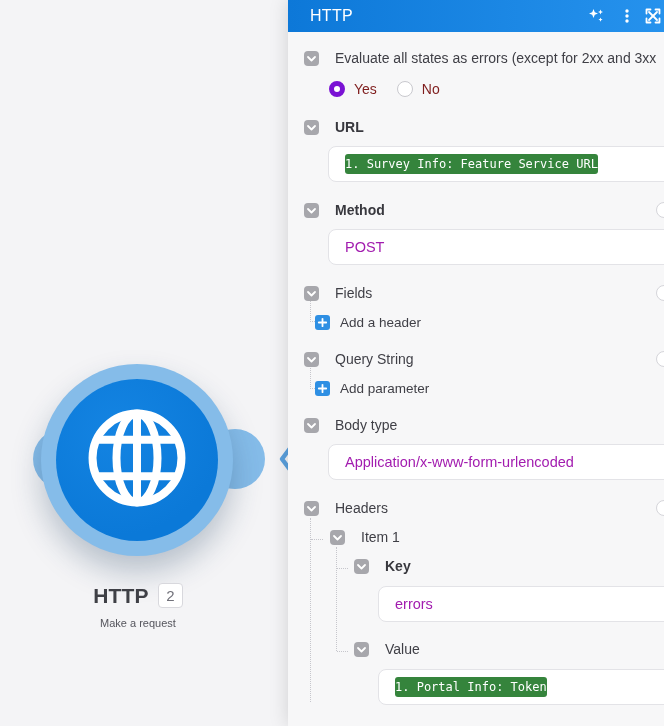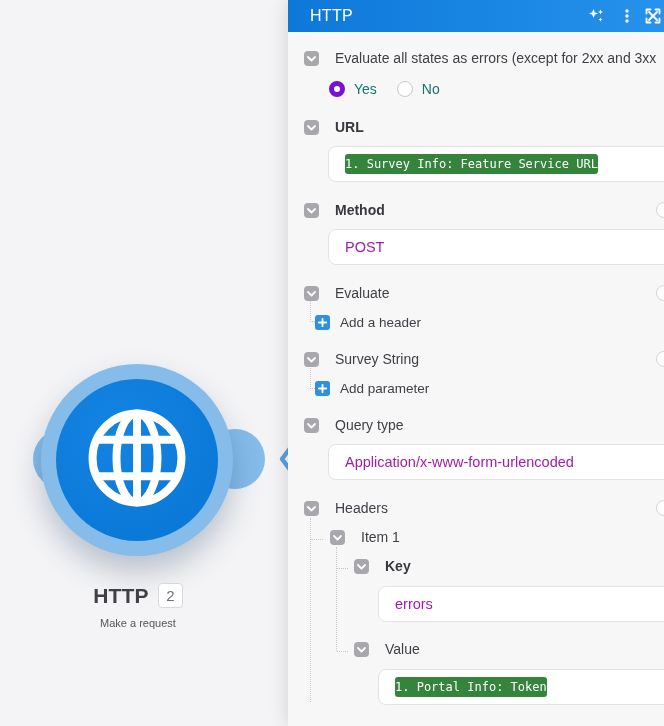--- a/index.html
+++ b/index.html
@@ -66,21 +66,21 @@
   }
   .row-label { margin-left:16px; font-size:14px; color:#3f3f46; white-space:nowrap; }
   .row-label.bold { font-weight:700; color:#38383e; }
 
   .radio-row { display:flex; align-items:center; padding-left:41px; height:18px; }
   .radio {
     width:16px; height:16px; border-radius:50%; background:#fff; cursor:pointer;
   }
   .radio.on  { border:5px solid var(--purple,#7a12d4); }
   .radio.off { border:1.5px solid #c9c9ce; }
-  .radio-label { margin-left:9px; font-size:14px; color:#0f766e; }
+  .radio-label { margin-left:9px; font-size:14px; color:#7f1d1d; }
   .radio-group + .radio-group { margin-left:20px; }
   .radio-group { display:flex; align-items:center; }
 
   .input {
     margin-left:40px; width:470px; height:36px; background:#fff;
     border:1px solid #e3e3e7; border-radius:8px;
     display:flex; align-items:center; padding-left:16px; cursor:text;
   }
   .input.child { margin-left:90px; width:420px; }
   .input-text { font-size:14.5px; color:#a21caf; }
@@ -219,59 +219,59 @@
     <div class="input mt11">
       <span class="input-text">POST</span>
     </div>
 
     <div class="row mt20">
       <span class="chevbox">
         <svg width="15" height="15" viewBox="0 0 15 15" fill="none" stroke="#fff" stroke-width="1.8" stroke-linecap="round" stroke-linejoin="round">
             <polyline points="4,6 7.5,9.5 11,6"></polyline>
           </svg>
       </span>
-      <span class="row-label">Evaluate</span>
+      <span class="row-label">Fields</span>
       <span class="toggle-stub"></span>
     </div>
     <div class="row mt14" style="padding-left:27px">
       <span class="addbtn">
         <svg width="15" height="15" viewBox="0 0 15 15" fill="none" stroke="#fff" stroke-width="1.8" stroke-linecap="round">
             <line x1="7.5" y1="3.8" x2="7.5" y2="11.2"></line>
             <line x1="3.8" y1="7.5" x2="11.2" y2="7.5"></line>
           </svg>
       </span>
       <span class="add-label">Add a header</span>
     </div>
 
     <div class="row mt21">
       <span class="chevbox">
         <svg width="15" height="15" viewBox="0 0 15 15" fill="none" stroke="#fff" stroke-width="1.8" stroke-linecap="round" stroke-linejoin="round">
             <polyline points="4,6 7.5,9.5 11,6"></polyline>
           </svg>
       </span>
-      <span class="row-label">Survey String</span>
+      <span class="row-label">Query String</span>
       <span class="toggle-stub"></span>
     </div>
     <div class="row mt14" style="padding-left:27px">
       <span class="addbtn">
         <svg width="15" height="15" viewBox="0 0 15 15" fill="none" stroke="#fff" stroke-width="1.8" stroke-linecap="round">
             <line x1="7.5" y1="3.8" x2="7.5" y2="11.2"></line>
             <line x1="3.8" y1="7.5" x2="11.2" y2="7.5"></line>
           </svg>
       </span>
       <span class="add-label">Add parameter</span>
     </div>
 
     <div class="row mt21">
       <span class="chevbox">
         <svg width="15" height="15" viewBox="0 0 15 15" fill="none" stroke="#fff" stroke-width="1.8" stroke-linecap="round" stroke-linejoin="round">
             <polyline points="4,6 7.5,9.5 11,6"></polyline>
           </svg>
       </span>
-      <span class="row-label">Query type</span>
+      <span class="row-label">Body type</span>
     </div>
     <div class="input mt11">
       <span class="input-text">Application/x-www-form-urlencoded</span>
     </div>
 
     <div class="row mt20">
       <span class="chevbox">
         <svg width="15" height="15" viewBox="0 0 15 15" fill="none" stroke="#fff" stroke-width="1.8" stroke-linecap="round" stroke-linejoin="round">
             <polyline points="4,6 7.5,9.5 11,6"></polyline>
           </svg>

